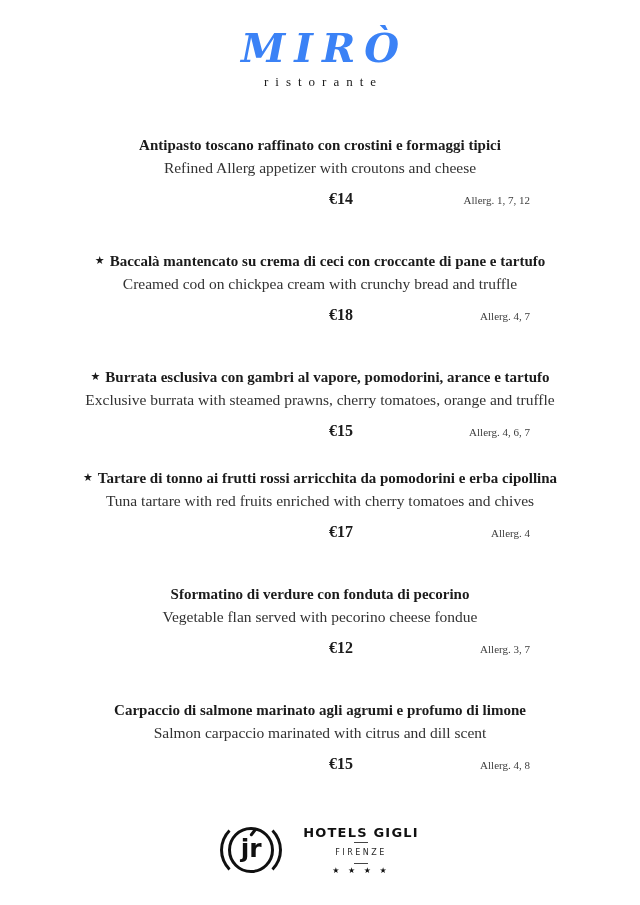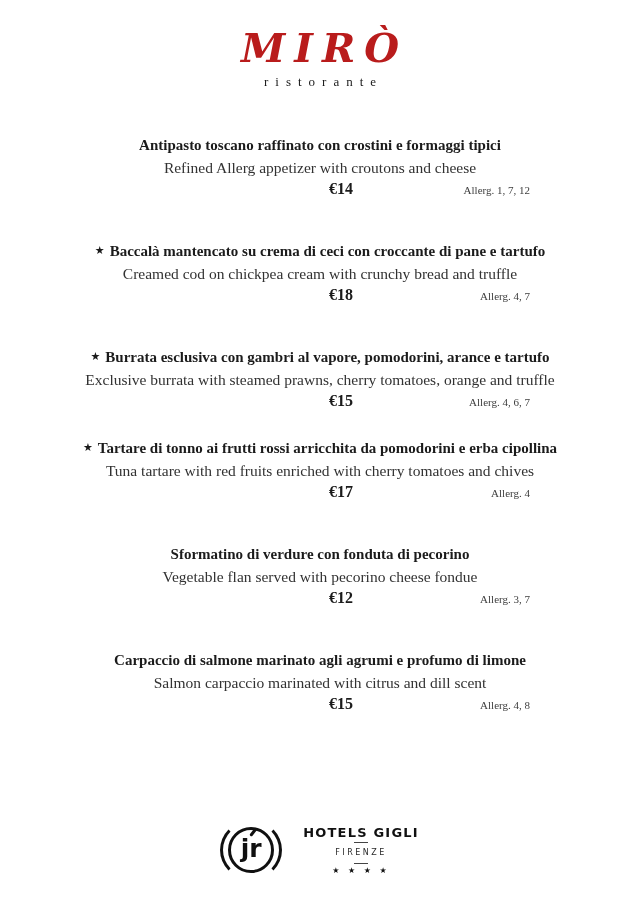--- a/index.html
+++ b/index.html
@@ -17,21 +17,21 @@
   
   .brand { text-align: center; padding-top: 24px; }
   .brand-name {
     font-family: "DejaVu Serif", serif;
     font-style: italic;
     font-weight: 600;
     font-size: 40px;
     line-height: 48px;
     letter-spacing: 9px;
     padding-left: 9px; 
-    color: #b91c1c;
+    color: #3b82f6;
   }
   .brand-sub {
     font-size: 13px;
     line-height: 16px;
     letter-spacing: 7px;
     padding-left: 7px;
     margin-top: 2px;
     color: #1a1a1a;
   }
 
@@ -64,21 +64,21 @@
     vertical-align: 2px;
     font-weight: normal;
   }
   .dish-it .star:empty { margin-right: 0; }
   .dish-en {
     font-size: 15.5px;
     line-height: 21px;
     color: #323232;
     margin-top: 1px;
   }
-  .price-row { position: relative; height: 22px; margin-top: 0; padding-left: 42px; }
+  .price-row { position: relative; height: 22px; margin-top: 10px; padding-left: 42px; }
   .price {
     font-weight: bold;
     font-size: 16px;
     line-height: 22px;
     color: #1b1b1b;
   }
   .allergens {
     position: absolute;
     right: 110px;
     top: 5px;

